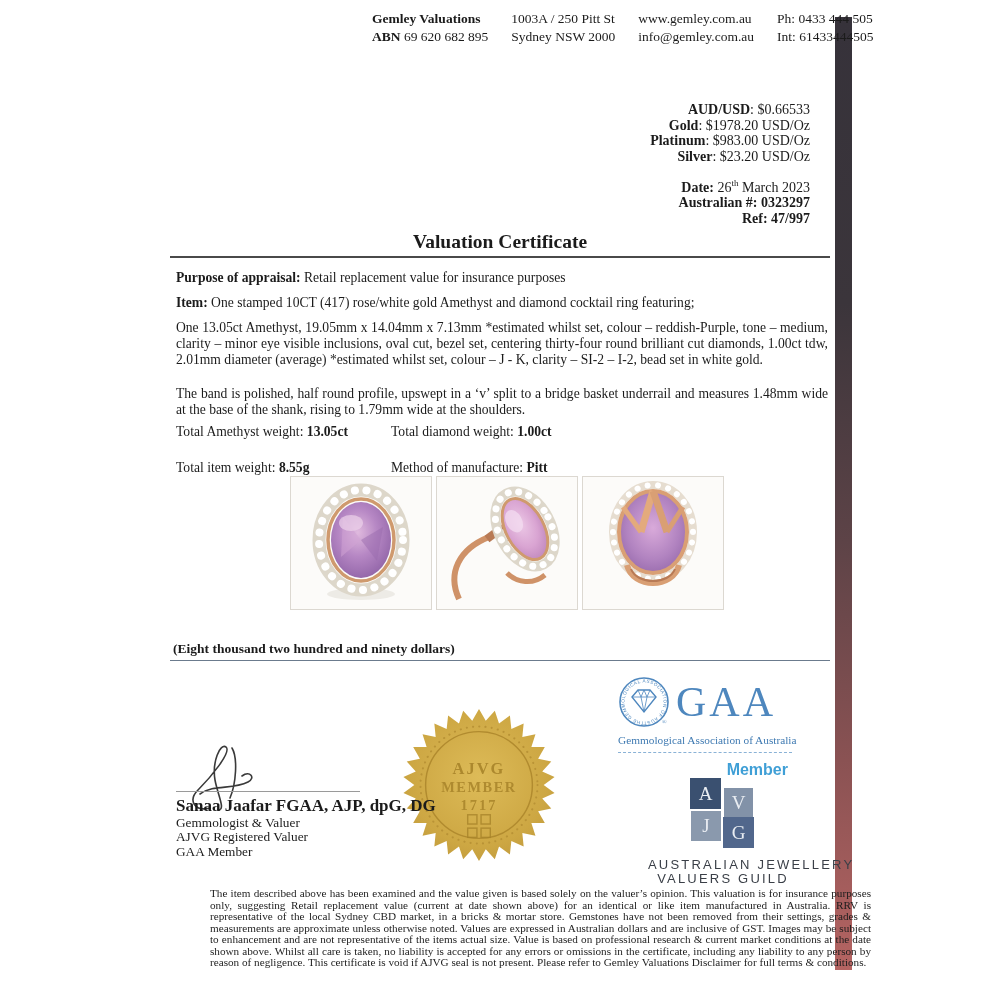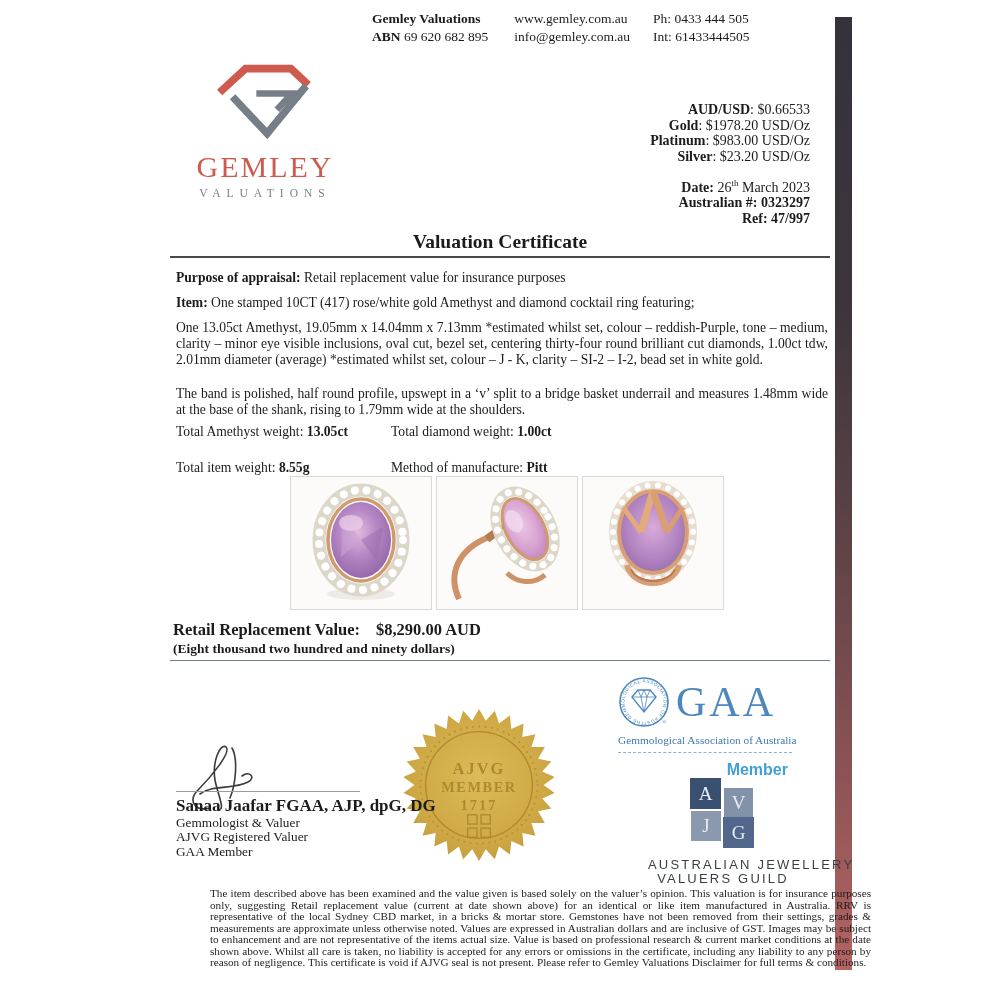--- a/index.html
+++ b/index.html
@@ -92,41 +92,36 @@
 <div class="page">
 
   <div class="side-bar"></div>
 
   <div class="top-header">
     <div class="col">
       <div class="b">Gemley Valuations</div>
       <div><span class="b">ABN</span><span> 69 620 682 895</span></div>
     </div>
     <div class="divider"></div>
+    <div class="col">
+      <div>1003A / 250 Pitt St</div>
+      <div>Sydney NSW 2000</div>
+    </div>
     <div class="divider"></div>
     <div class="col">
       <div>www.gemley.com.au</div>
       <div>info@gemley.com.au</div>
     </div>
     <div class="divider"></div>
     <div class="col">
       <div>Ph: 0433 444 505</div>
       <div>Int: 61433444505</div>
     </div>
   </div>
 
-  <div class="logo-block">
-    <svg width="110" height="80" viewBox="0 0 100 74">
-      <path d="M8 30 L32 8 H74 L90 23" fill="none" stroke="#cf5a4e" stroke-width="7"></path>
-      <path d="M88 24 L52 68 L20 34" fill="none" stroke="#767f88" stroke-width="7"></path>
-      <path d="M42 31 H75 L61 46" fill="none" stroke="#767f88" stroke-width="6"></path>
-    </svg>
-    <div class="logo-word">GEMLEY</div>
-    <div class="logo-sub">VALUATIONS</div>
-  </div>
 
   <div class="market-block">
     <div><span class="b">AUD/USD</span>: <span>$0.66533</span></div>
     <div><span class="b">Gold</span>: <span>$1978.20 USD/Oz</span></div>
     <div><span class="b">Platinum</span>: <span>$983.00 USD/Oz</span></div>
     <div><span class="b">Silver</span>: <span>$23.20 USD/Oz</span></div>
   </div>
 
   <div class="meta-block">
     <div><span class="b">Date:</span><span> 26</span><sup>th</sup><span> March 2023</span></div>
@@ -205,23 +200,20 @@
       <ellipse cx="70" cy="55" rx="34" ry="41" fill="url(#gem3)" stroke="#d99f74" stroke-width="4"></ellipse>
       <path d="M70 14 L58 55" stroke="#e3aa7d" stroke-width="7"></path>
       <path d="M70 14 L84 55" stroke="#d99f74" stroke-width="7"></path>
       <path d="M40 30 L58 55" stroke="#e3aa7d" stroke-width="5"></path>
       <path d="M100 30 L84 55" stroke="#d99f74" stroke-width="5"></path>
       <path d="M44 88 C 50 112, 90 112, 96 88" fill="none" stroke="#d99f74" stroke-width="6"></path>
       <path d="M48 92 C 54 108, 86 108, 92 92" fill="none" stroke="#b87a55" stroke-width="2"></path>
     </svg>
   </div>
 
-  <div class="value-line">
-    <span>Retail Replacement Value:</span><span class="amount">$8,290.00 AUD</span>
-  </div>
   <div class="value-words">(Eight thousand two hundred and ninety dollars)</div>
   <div class="value-rule"></div>
 
   <div class="gaa-block">
     <div class="gaa-top">
       <svg width="52" height="52" viewBox="0 0 52 52">
         <defs>
             <path id="gaaRing" d="M26 45.5 A19.5 19.5 0 1 1 26.01 45.5"></path>
           </defs>
         <circle cx="26" cy="26" r="24" fill="none" stroke="#4e87be" stroke-width="1.6"></circle>

